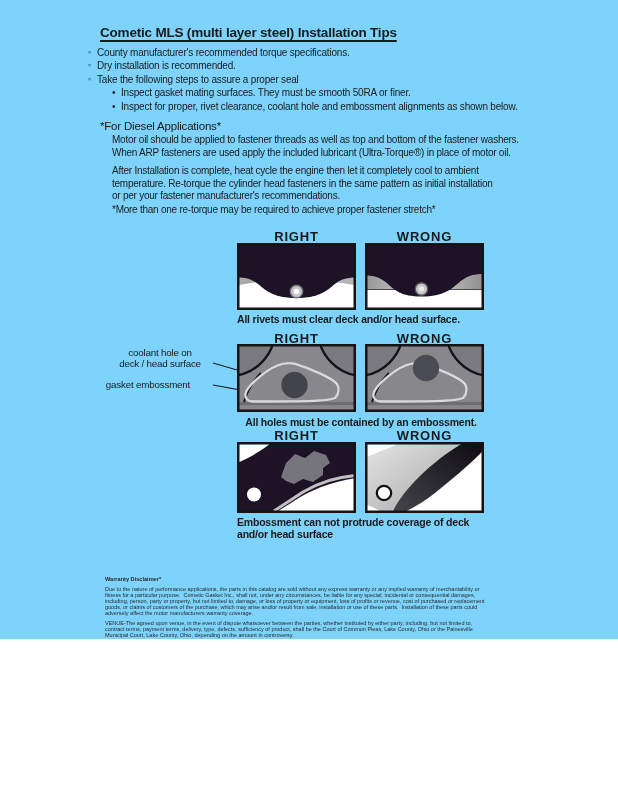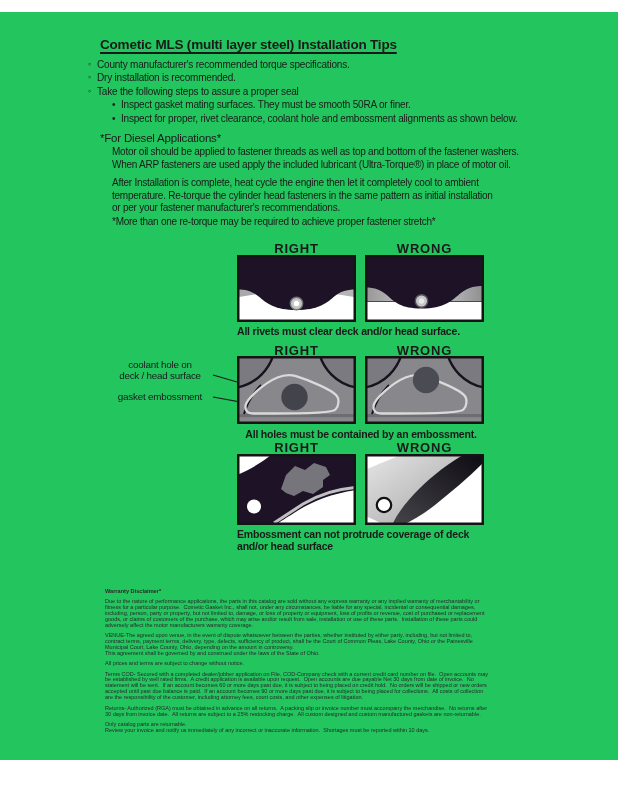--- a/index.html
+++ b/index.html
@@ -1,17 +1,17 @@
 <!DOCTYPE html>
 <html><head>
 <meta charset="utf-8">
 <style>
   html,body{margin:0;padding:0;background:#ffffff;}
-  .page{position:relative;width:618px;height:748px;background:#22c55e;overflow:hidden;
-        font-family:"Liberation Sans", sans-serif;color:#1a1a1a;margin-top:12px;}
+  .page{position:relative;width:618px;height:639px;background:#7dd3fc;overflow:hidden;
+        font-family:"Liberation Sans", sans-serif;color:#1a1a1a;}
   .abs{position:absolute;}
   .title{left:100px;top:25px;font-size:13.5px;font-weight:bold;letter-spacing:-0.2px;
          text-decoration:underline;text-decoration-thickness:1.5px;text-underline-offset:3px;}
   .bullets{left:88px;top:46px;font-size:10px;letter-spacing:-0.2px;}
   .brow{display:flex;line-height:13.4px;}
   .brow .mk{width:9px;flex:0 0 9px;font-size:9px;}
   .brow.sub{margin-left:24px;}
   .brow.sub .mk{font-size:10px;}
   .dheading{left:100px;top:120px;font-size:11.5px;font-weight:normal;letter-spacing:-0.2px;}
   .para{left:112px;font-size:10px;line-height:12.6px;letter-spacing:-0.25px;white-space:pre-line;width:480px;}
@@ -99,21 +99,21 @@
     </svg>
   </div>
 
   <div class="abs caption" style="left:237px;top:313px;">All rivets must clear deck and/or head surface.</div>
 
   <div class="abs dlabel" style="left:237px;top:331px;">RIGHT</div>
   <div class="abs dlabel" style="left:365px;top:331px;">WRONG</div>
 
   <div class="abs sidelabel" style="left:108px;top:347px;">coolant hole on
 deck / head surface</div>
-  <div class="abs sidelabel" style="left:108px;top:379px;">gasket embossment</div>
+  <div class="abs sidelabel" style="left:96px;top:379px;">gasket embossment</div>
 
   <svg class="abs" style="left:208px;top:355px;pointer-events:none;" width="92" height="45" viewBox="0 0 92 45">
     <path d="M5 8 L84 31" stroke="#1a1a1a" stroke-width="1.1" fill="none"></path>
     <path d="M5 30 L49 38" stroke="#1a1a1a" stroke-width="1.1" fill="none"></path>
   </svg>
 
   <div class="abs dbox" style="left:237px;top:344px;">
     <svg width="119" height="68" viewBox="0 0 119 68">
       <rect width="119" height="68" fill="#87878c"></rect>
       <rect y="58" width="119" height="3.2" fill="#6d6d72"></rect>

